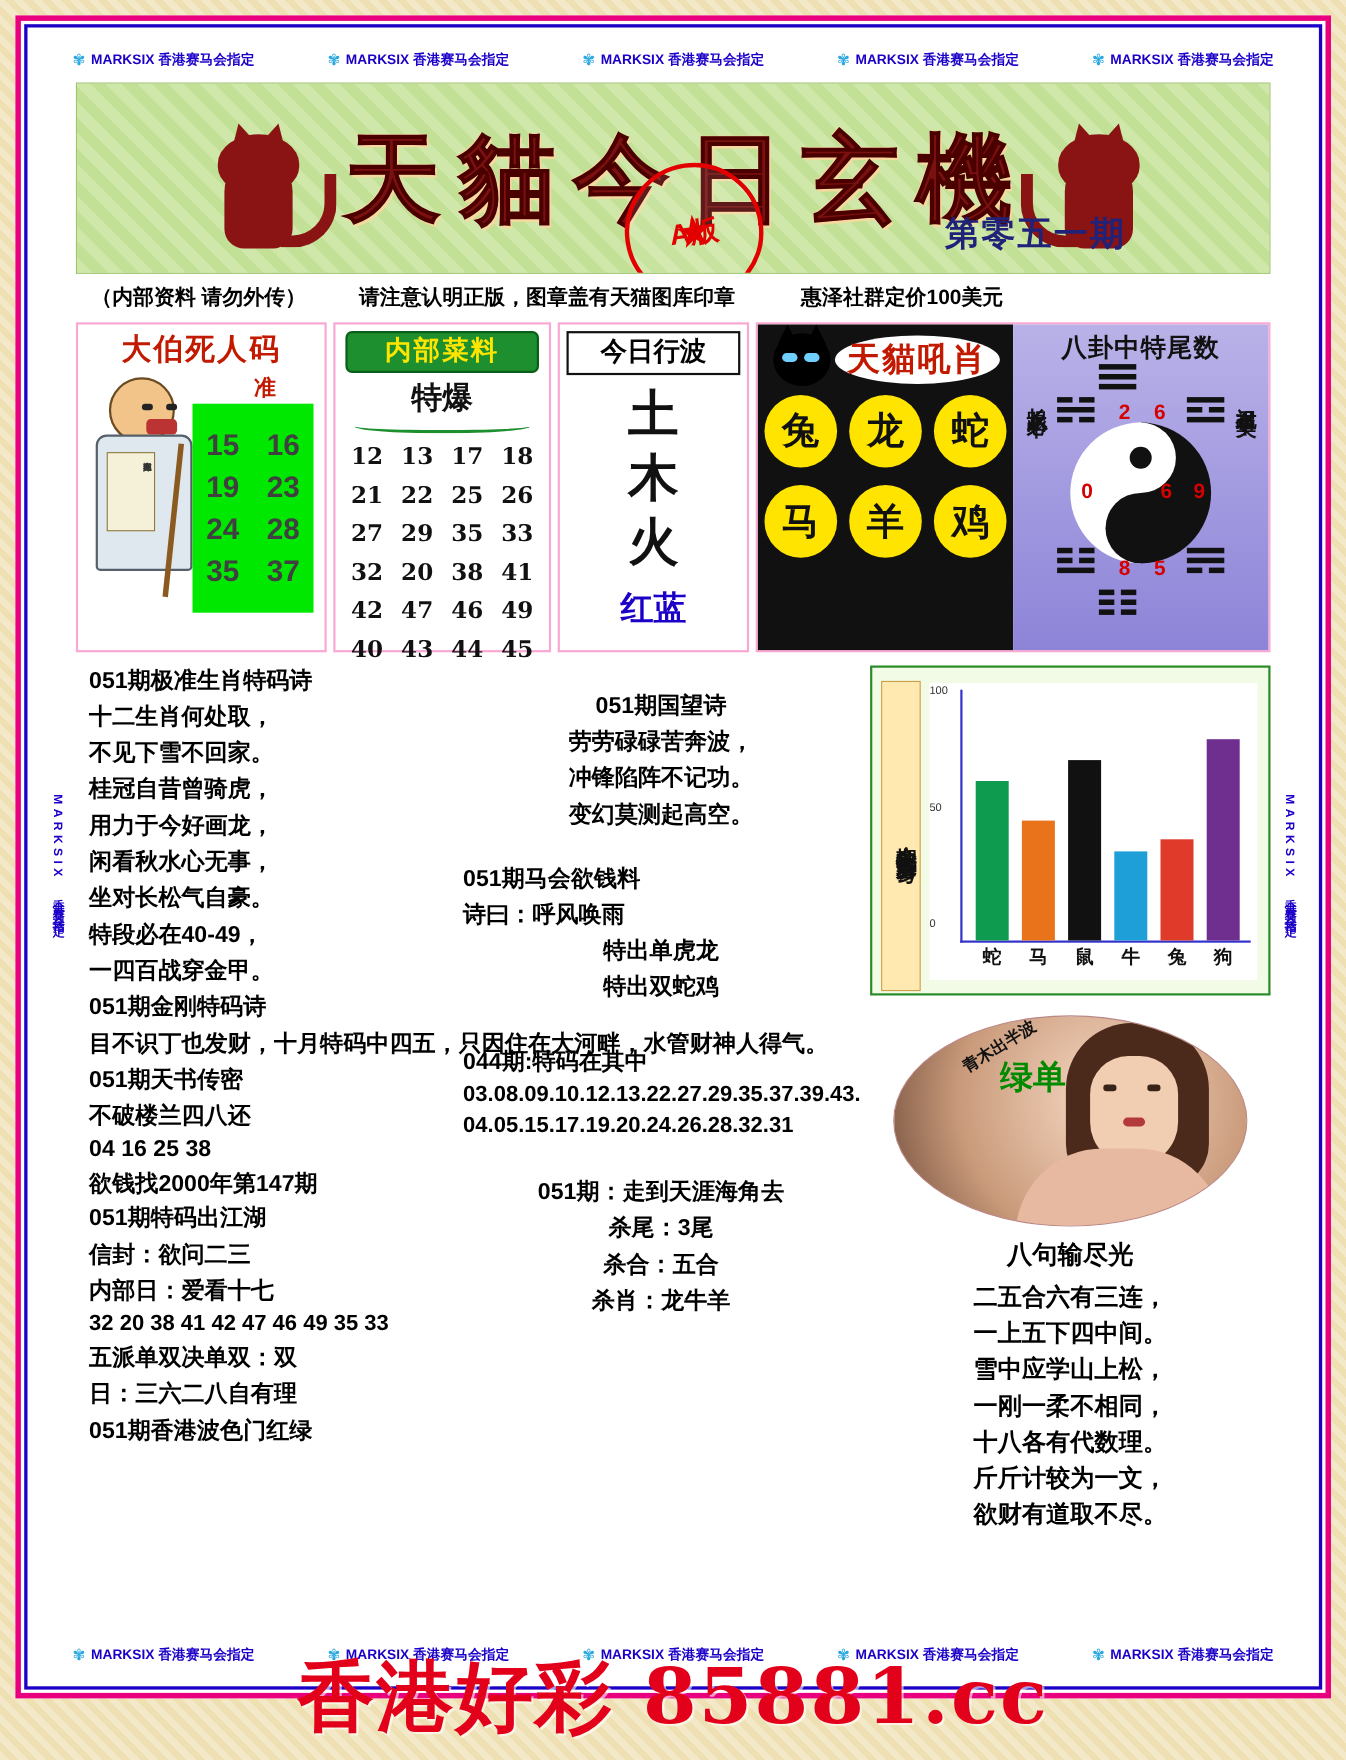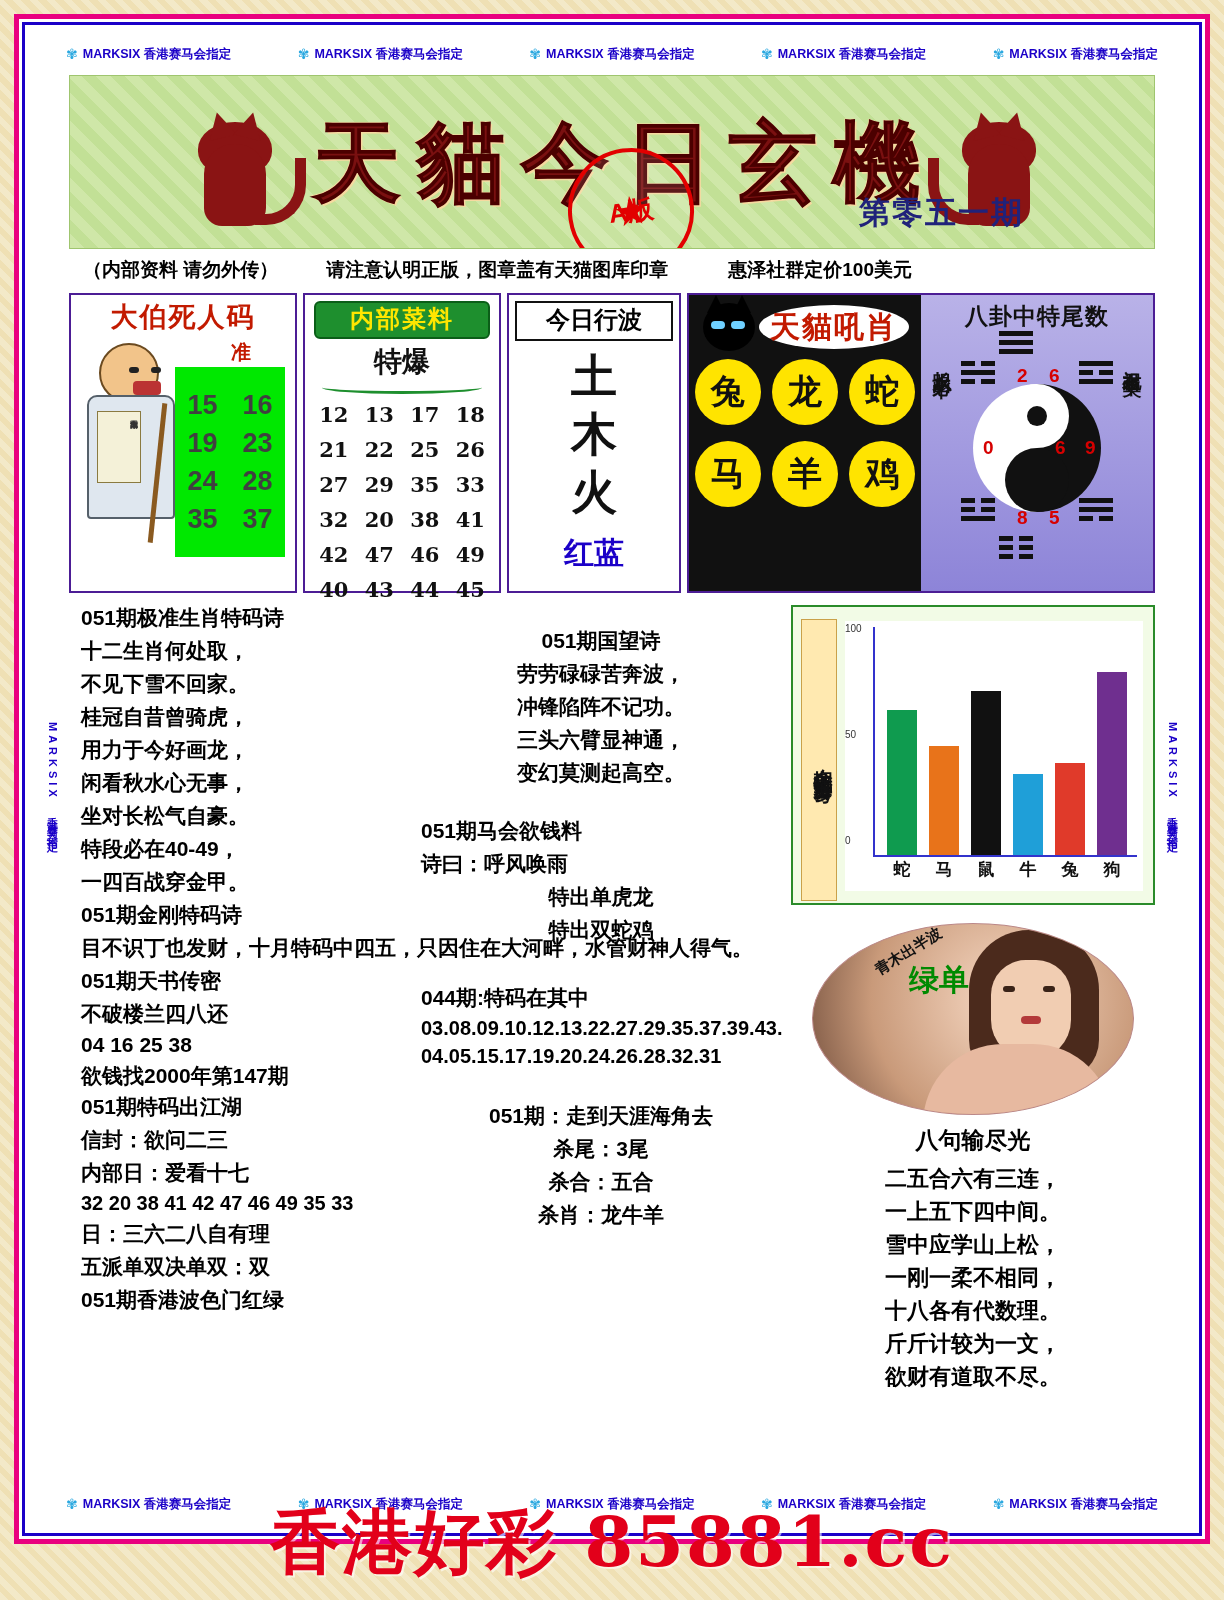--- a/index.html
+++ b/index.html
@@ -109,21 +109,21 @@
   }
   .notice span{white-space:nowrap;}
   .notice .n1{margin-left:14px;}
   .notice .n2{margin-left:48px;}
   .notice .n3{margin-left:60px;}
   
   .boxrow{
     margin:6px 3px 0 3px;height:300px;display:flex;gap:6px;
   }
   .box{
-    border:2px solid #4c1d95;box-sizing:border-box;position:relative;background:#fff;
+    border:2px solid #f9a8d4;box-sizing:border-box;position:relative;background:#fff;
   }
   .b1{width:228px;background:#fff;}
   .b1 .b1title{
     text-align:center;font-size:27px;font-weight:bold;color:#c21a00;
     font-family:"DejaVu Serif","Liberation Serif",serif;padding-top:4px;letter-spacing:2px;
   }
   .b1 .zhun{position:absolute;left:160px;top:44px;color:#c21a00;font-size:20px;font-weight:bold;}
   .oldman{
     position:absolute;left:10px;top:48px;width:96px;height:200px;
   }
@@ -525,30 +525,29 @@
         <div class="hd-red">051期金刚特码诗</div>
         <div class="ln" style="white-space:nowrap;">目不识丁也发财，十月特码中四五，只因住在大河畔，水管财神人得气。</div>
         <div class="hd-red">051期天书传密</div>
         <div class="ln">不破楼兰四八还</div>
         <div class="ln">04 16 25 38</div>
         <div class="hd-red">欲钱找2000年第147期</div>
         <div class="hd-red">051期特码出江湖</div>
         <div class="ln">信封：欲问二三</div>
         <div class="ln">内部日：爱看十七</div>
         <div class="ln-n">32 20 38 41 42 47 46 49 35 33</div>
+        <div class="ln">五派单双决单双：双</div>
         <div class="ln">日：三六二八自有理</div>
-        <div class="ln">五派单双决单双：双</div>
         <div class="hd-red">051期香港波色门红绿</div>
       </div>
 
       <div class="col-mid">
         <div class="hd-red center" style="margin-top:26px;">051期国望诗</div>
         <div class="ln center">劳劳碌碌苦奔波，</div>
         <div class="ln center">冲锋陷阵不记功。</div>
-        <div class="ln center">三头六臂显神通，</div>
         <div class="ln center">变幻莫测起高空。</div>
         <div class="hd-red" style="margin-top:30px;">051期马会欲钱料</div>
         <div class="ln">诗曰：呼风唤雨</div>
         <div class="ln center">特出单虎龙</div>
         <div class="ln center">特出双蛇鸡</div>
         <div class="hd-red" style="margin-top:40px;">044期:特码在其中</div>
         <div class="ln-n">03.08.09.10.12.13.22.27.29.35.37.39.43.</div>
         <div class="ln-n">04.05.15.17.19.20.24.26.28.32.31</div>
         <div class="ln center" style="margin-top:34px;">051期：走到天涯海角去</div>
         <div class="ln center">

